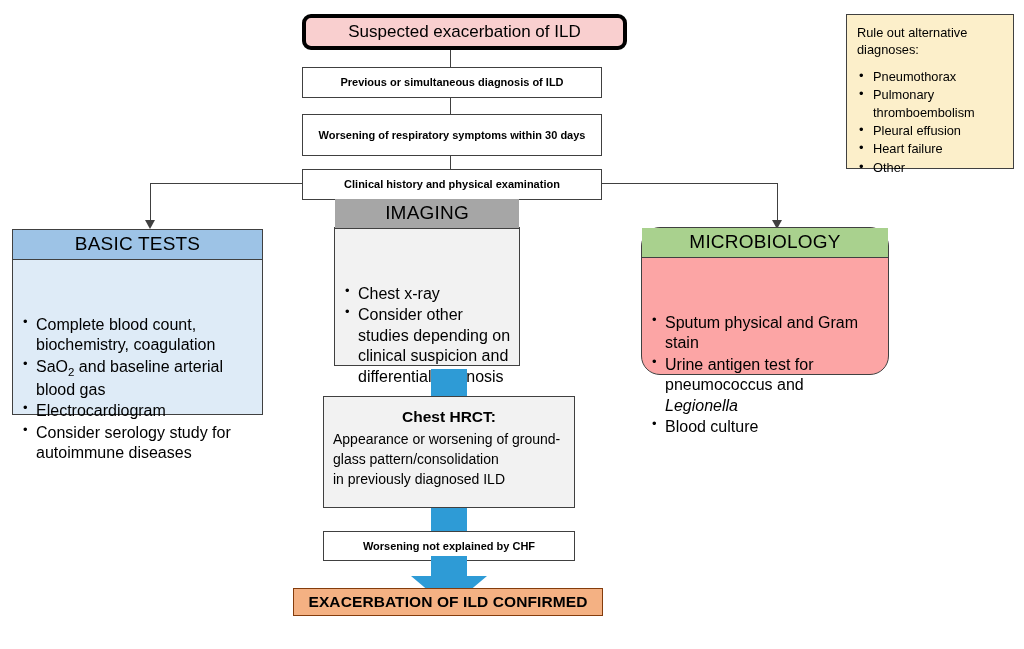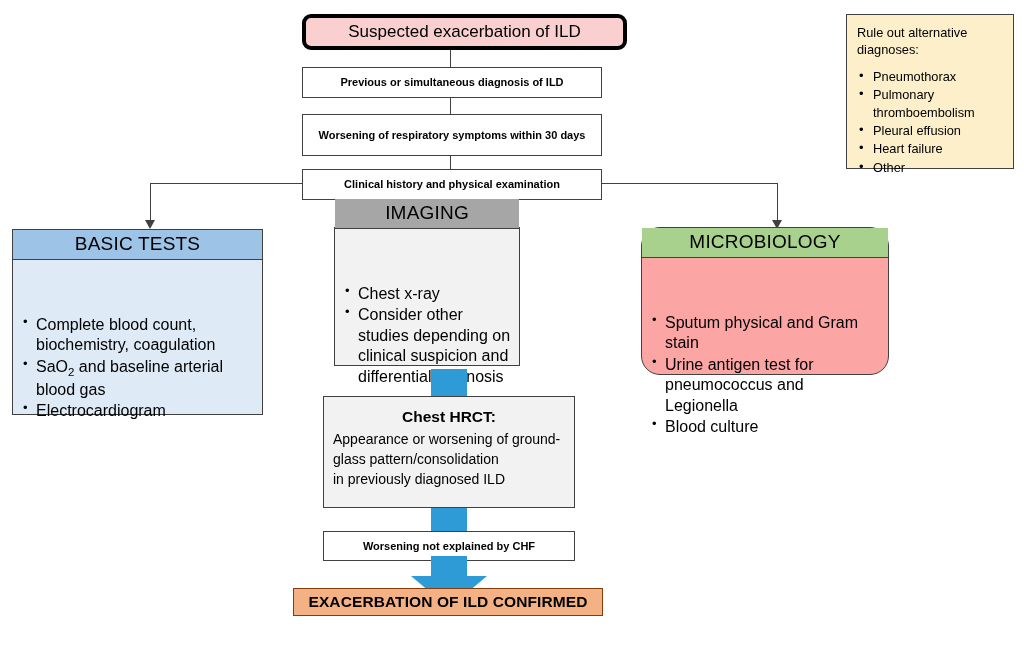--- a/index.html
+++ b/index.html
@@ -81,21 +81,21 @@
     padding-left: 15px;
     margin-bottom: 1px;
   }
   ul.bullets li::before {
     content: "\2022";
     position: absolute;
     left: 2px;
     top: -1px;
     font-size: 13px;
   }
-  .ital { }
+  .ital { font-style: italic; }
 
   #basic-tests-panel { background: #DEEBF7; }
   #basic-tests-panel .panel-header { background: #9DC3E6; }
   #imaging-panel { background: #F2F2F2; }
   #imaging-panel .panel-header { background: #A6A6A6; }
   #microbiology-panel { background: #fca5a5; border-radius: 19px; }
   #microbiology-panel .panel-header { background: #A9D18E; }
 
   
   #note-box {
@@ -218,20 +218,21 @@
     </ul>
   </div>
 
   <div class="panel" id="basic-tests-panel" style="left:12px; top:229px; width:251px; height:186px;">
     <div class="panel-header">BASIC TESTS</div>
     <div class="panel-body">
       <ul class="bullets">
         <li>Complete blood count, biochemistry, coagulation</li>
         <li>SaO<sub>2</sub> and baseline arterial blood gas</li>
         <li>Electrocardiogram</li>
+        <li>Consider serology study for autoimmune diseases</li>
       </ul>
     </div>
   </div>
 
   <div class="panel" id="imaging-panel" style="left:334px; top:227px; width:186px; height:139px;justify-content:center;">
     <div class="panel-header">IMAGING</div>
     <div class="panel-body">
       <ul class="bullets">
         <li>Chest x-ray</li>
         <li>Consider other studies depending on clinical suspicion and differential diagnosis</li>

